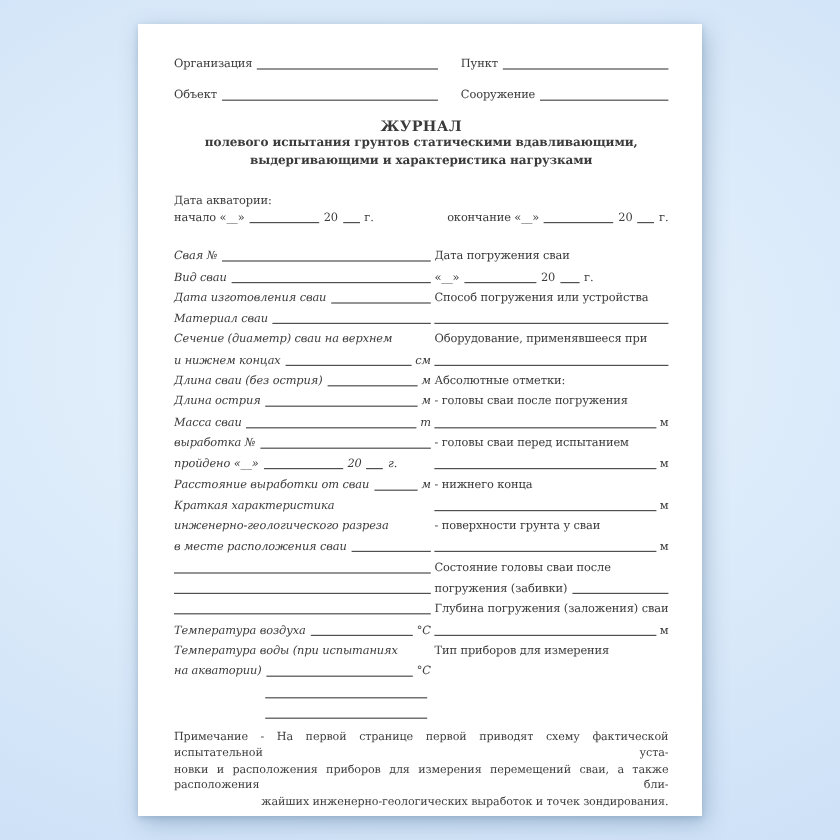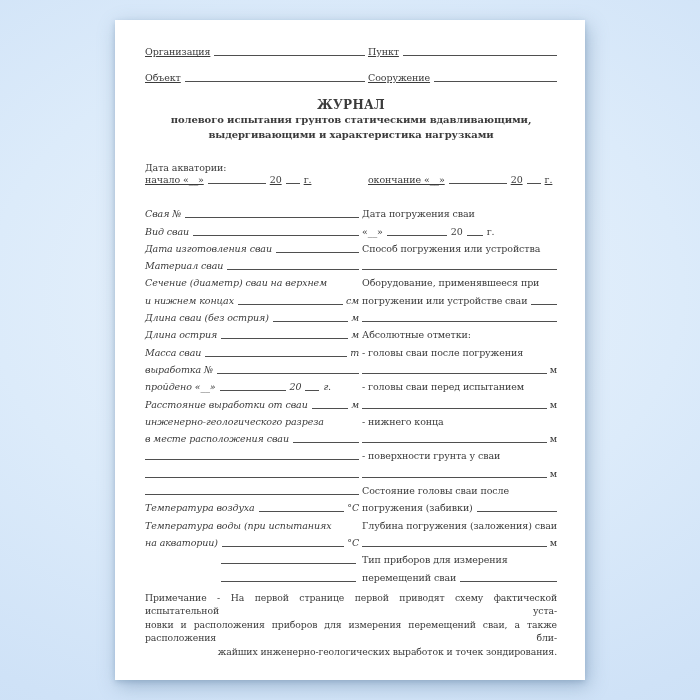--- a/index.html
+++ b/index.html
@@ -11,23 +11,23 @@
   .sheet{
     position:absolute;left:115px;top:20px;width:470px;height:660px;
     background:#ffffff;
     box-shadow: 3px 6px 18px rgba(96,128,162,0.45), 0 2px 5px rgba(96,128,162,0.30);
   }
   .content{
     position:absolute;inset:0;
     padding:26px 28px 0 30px;
     color:#3b3b3b;font-size:9.5px;letter-spacing:-0.1px;line-height:12px;
   }
-  .hrow{display:flex;align-items:flex-start;height:15px;margin-bottom:11px;text-decoration:underline;}
+  .hrow{display:flex;align-items:center;height:15px;margin-bottom:11px;}
   .half-l{width:220px;display:flex;align-items:flex-end;}
-  .half-r{flex:1;display:flex;align-items:flex-end;margin-left:3px;}
+  .half-r{flex:1;display:flex;align-items:flex-end;margin-left:19px;}
   .lbl{white-space:nowrap;}
   .line{
     flex:1 1 auto;height:0;border-bottom:1px solid #4f4f4f;
     margin:0 0 2px 4px;align-self:flex-end;
   }
   .line.fixed{flex:0 0 auto;}
   .line + .lbl{margin-left:4px;}
   .line:first-child{margin-left:0;}
   .unit{margin-left:3px;white-space:nowrap;}
   .indent{flex:0 0 auto;}
@@ -148,20 +148,23 @@
             <span class="lbl">20</span>
             <span class="line fixed" style="width: 14px;"></span>
             <span class="lbl">г.</span>
           </div>
           <div class="grow">
             <span class="lbl">Расстояние выработки от сваи</span>
             <span class="line"></span>
             <span class="unit">м</span>
           </div>
           <div class="grow">
+            <span class="lbl">Краткая характеристика</span>
+          </div>
+          <div class="grow">
             <span class="lbl">инженерно-геологического разреза</span>
           </div>
           <div class="grow">
             <span class="lbl">в месте расположения сваи</span>
             <span class="line"></span>
           </div>
           <div class="grow">
             <span class="line"></span>
           </div>
           <div class="grow">
@@ -206,24 +209,20 @@
           <div class="grow">
             <span class="lbl">Способ погружения или устройства</span>
           </div>
           <div class="grow">
             <span class="line"></span>
           </div>
           <div class="grow">
             <span class="lbl">Оборудование, применявшееся при</span>
           </div>
           <div class="grow">
-            <span class="lbl">погружении или устройстве сваи</span>
-            <span class="line"></span>
-          </div>
-          <div class="grow">
             <span class="line"></span>
           </div>
           <div class="grow">
             <span class="lbl">Абсолютные отметки:</span>
           </div>
           <div class="grow">
             <span class="lbl">- головы сваи после погружения</span>
           </div>
           <div class="grow">
             <span class="line"></span>
@@ -259,24 +258,20 @@
           </div>
           <div class="grow">
             <span class="lbl">Глубина погружения (заложения) сваи</span>
           </div>
           <div class="grow">
             <span class="line"></span>
             <span class="unit">м</span>
           </div>
           <div class="grow">
             <span class="lbl">Тип приборов для измерения</span>
-          </div>
-          <div class="grow">
-            <span class="lbl">перемещений сваи</span>
-            <span class="line"></span>
           </div>
         </div>
     </div>
 
     <div class="note">
       <div class="jline">Примечание - На первой странице первой приводят схему фактической испытательной уста-</div>
       <div class="jline">новки и расположения приборов для измерения перемещений сваи, а также расположения бли-</div>
       <div class="lline">жайших инженерно-геологических выработок и точек зондирования.</div>
     </div>
 

